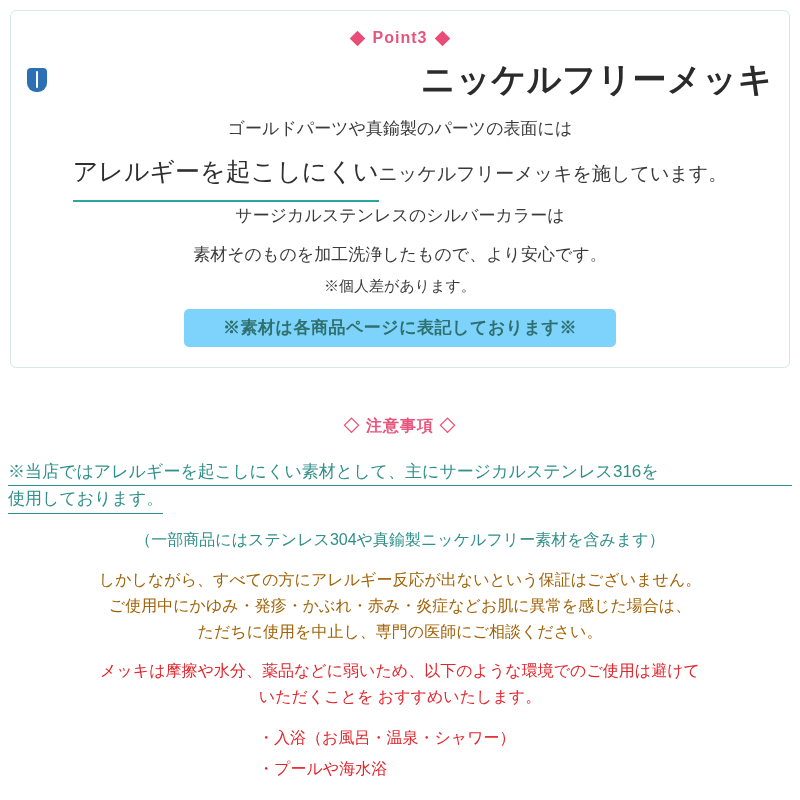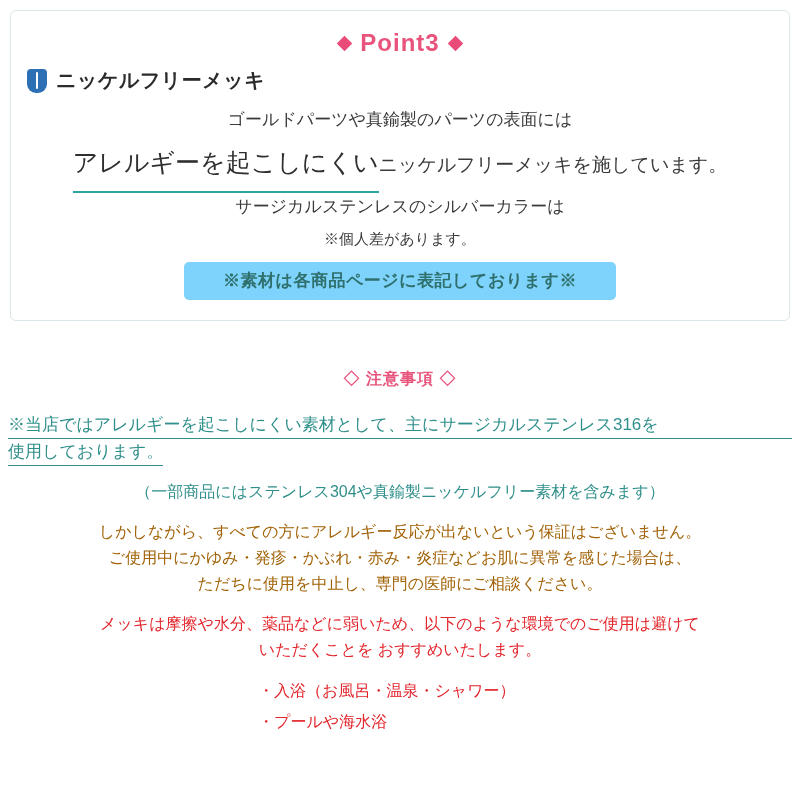--- a/index.html
+++ b/index.html
@@ -29,38 +29,38 @@
     background: #ffffff;
     padding: 18px 16px 20px 16px;
     box-sizing: border-box;
   }
   .point-head {
     display: flex;
     align-items: center;
     justify-content: center;
     gap: 10px;
     color: #e8547c;
-    font-size: 24px;
+    font-size: 16px;
     font-weight: bold;
     letter-spacing: 1px;
   }
   .diamond {
     display: inline-block;
     width: 11px;
     height: 11px;
     background: #ea4c7a;
     transform: rotate(45deg);
   }
   .point-title {
     display: flex;
     align-items: center;
-    justify-content: flex-start;
+    justify-content: space-between;
     gap: 9px;
     margin-top: 10px;
-    font-size: 20px;
+    font-size: 34px;
     font-weight: bold;
     color: #2b2b2b;
     letter-spacing: 0.5px;
   }
   .shield {
     display: inline-block;
     width: 20px;
     height: 24px;
     background: #2c6fb5;
     border-radius: 4px 4px 9px 9px;
@@ -191,20 +191,21 @@
       <span>ニッケルフリーメッキ</span>
     </div>
 
     <div class="panel-line">ゴールドパーツや真鍮製のパーツの表面には</div>
 
     <div class="panel-line big">
       <span class="hl">アレルギーを起こしにくい</span><span>ニッケルフリーメッキを施しています。</span>
     </div>
 
     <div class="panel-line">サージカルステンレスのシルバーカラーは</div>
+    <div class="panel-line">素材そのものを加工洗浄したもので、より安心です。</div>
 
     <div class="note-small">※個人差があります。</div>
 
     <div class="band">※素材は各商品ページに表記しております※</div>
   </div>
 
   <div>
 
     <div class="notice-head">◇ 注意事項 ◇</div>
 

